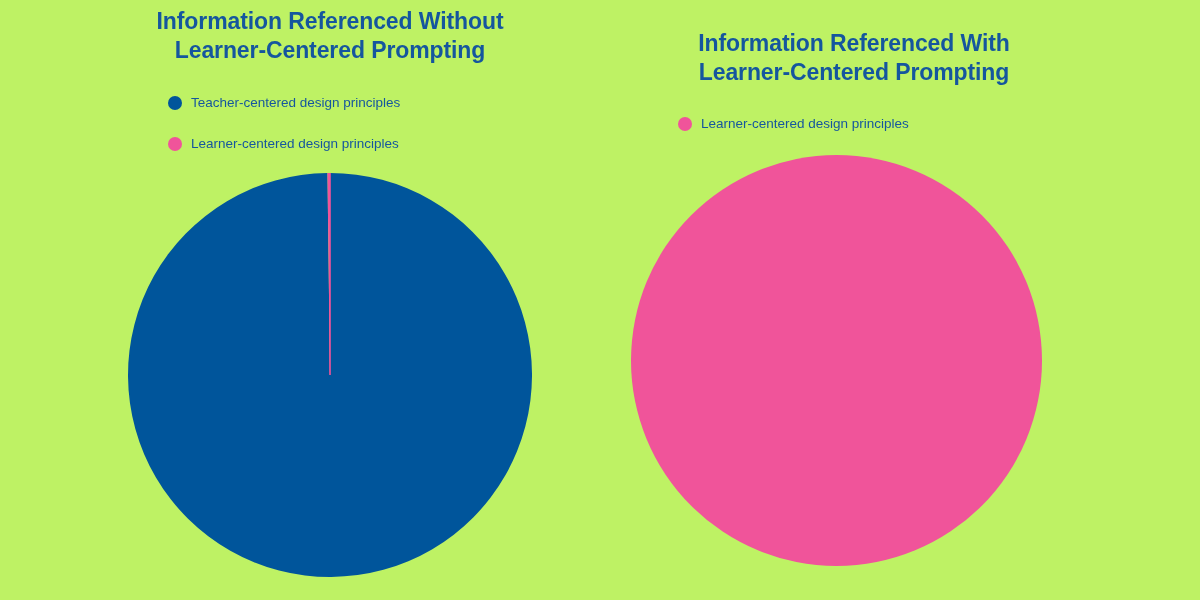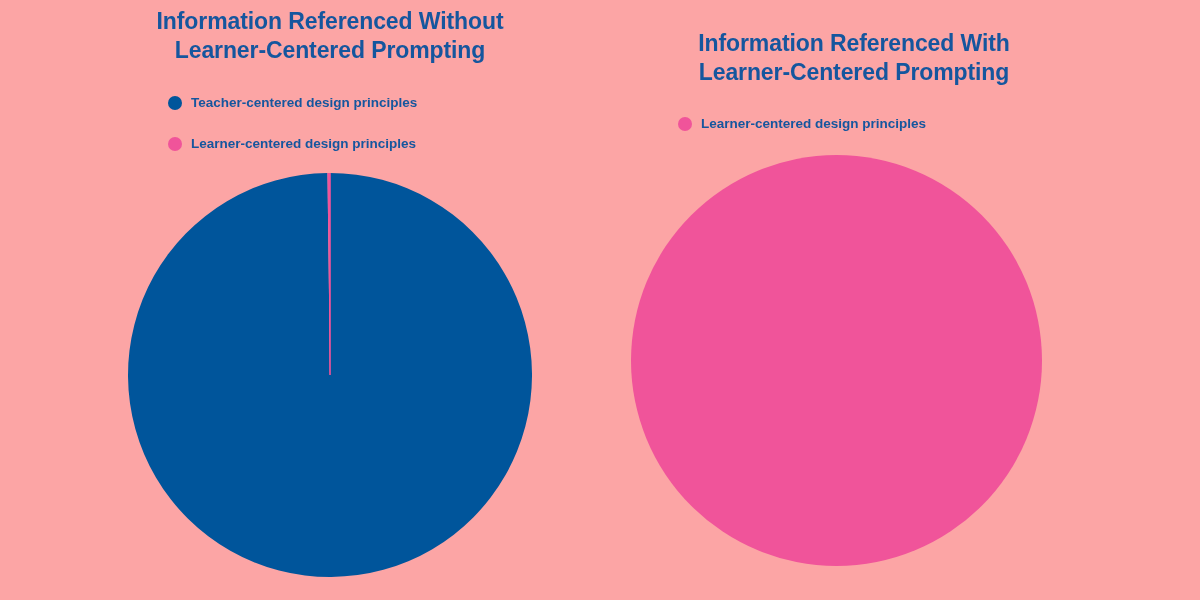--- a/index.html
+++ b/index.html
@@ -12,21 +12,21 @@
     width: 1200px;
     height: 600px;
     overflow: hidden;
     font-family: "Liberation Sans", sans-serif;
     -webkit-font-smoothing: antialiased;
   }
   #figure {
     position: relative;
     width: 1200px;
     height: 600px;
-    background: #fca5a5;
+    background: #bef264;
   }
   .panel {
     position: absolute;
     top: 0;
     height: 600px;
   }
   #panel-left  { left: 0px;   width: 600px; }
   #panel-right { left: 564px; width: 600px; }
 
   .chart-title {
@@ -66,21 +66,21 @@
   .legend-swatch {
     width: 14px;
     height: 14px;
     border-radius: 50%;
     flex: 0 0 14px;
     margin-right: 9px;
   }
   .legend-label {
     color: #15569E;
     font-family: "Liberation Sans", sans-serif;
-    font-weight: bold;
+    font-weight: normal;
     font-size: 13.5px;
     line-height: 16px;
     white-space: nowrap;
   }
 
   .pie-wrap {
     position: absolute;
   }
   #pie-left-wrap  { left: 128px; top: 173px; width: 404px; height: 404px; }
   #pie-right-wrap { left: 67px;  top: 155px; width: 411px; height: 411px; }

